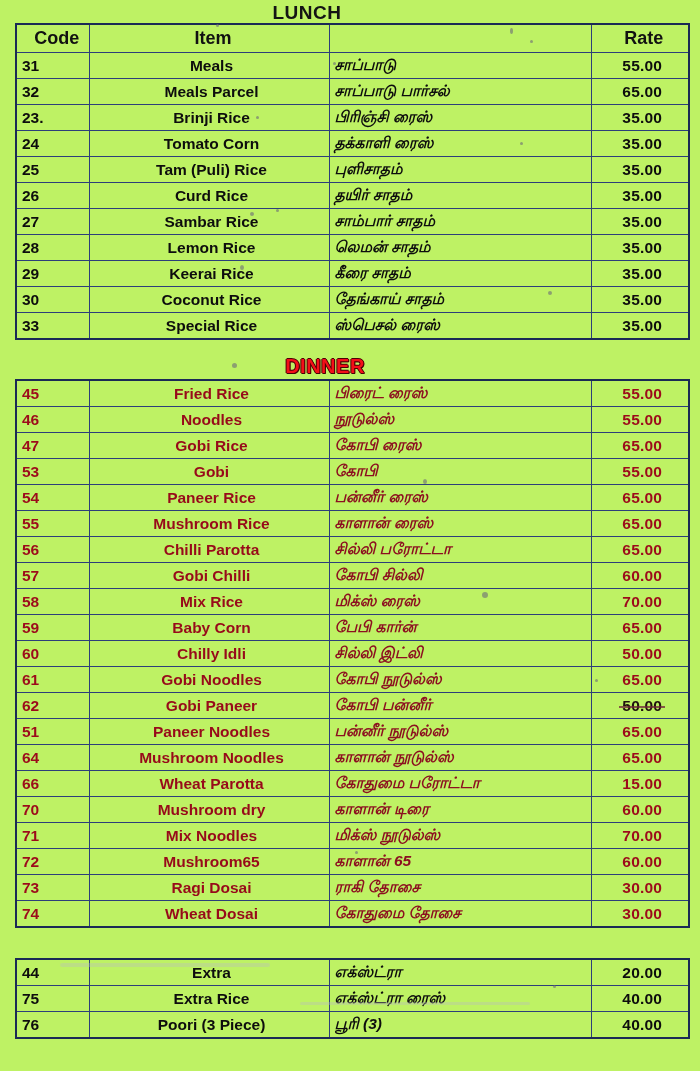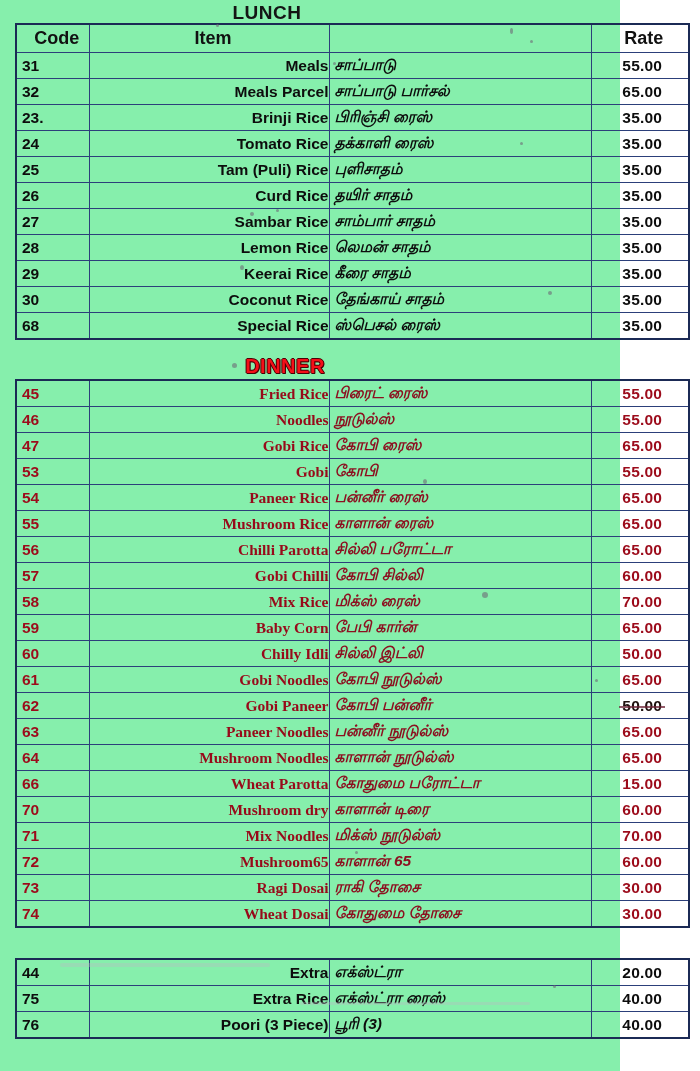--- a/index.html
+++ b/index.html
@@ -11,24 +11,24 @@
   body {
     width: 700px;
     height: 1071px;
     overflow: hidden;
     font-family: "Liberation Sans", sans-serif;
     -webkit-font-smoothing: antialiased;
     position: relative;
   }
 
   .page {
-    width: 620px;
+    width: 700px;
     height: 1071px;
     position: relative;
-    background: #86efac;
+    background: #bef264;
   }
 
   
   .section-title {
     text-align: center;
     font-weight: bold;
     letter-spacing: 0.5px;
   }
   .title-lunch {
     font-size: 19px;
@@ -77,21 +77,21 @@
   col.c-tamil { width: 262px; }
   col.c-rate  { width: 98px; }
 
   
   .cell-code {
     font-weight: normal;
     font-size: 16px;
     text-align: left;
     padding-left: 8px;
   }
-  .cell-item   { text-align: right; padding-left: 10px; }
+  .cell-item   { text-align: center; padding-left: 10px; }
   .cell-tamil  { text-align: left; padding-left: 7px; font-weight: normal; font-size: 16px; font-style: italic; }
   .cell-rate   { text-align: center; padding-left: 0; letter-spacing: 0.2px; }
 
   
   tr.head-row td {
     text-align: center;
     font-size: 18px;
     font-weight: bold;
     padding-left: 8px;
     height: 27px;
@@ -102,21 +102,21 @@
   .theme-black .cell-code,
   .theme-black .cell-item,
   .theme-black .cell-tamil,
   .theme-black .cell-rate { color: #0d0d0d; }
 
   .theme-red .cell-code,
   .theme-red .cell-item,
   .theme-red .cell-tamil,
   .theme-red .cell-rate { color: #9c0b1b; }
 
-  .theme-red .cell-item { color: #970a1a; font-family: Liberation Serif, serif; }
+  .theme-red .cell-item { color: #970a1a; }
   .theme-red .cell-tamil { color: #8c1020; }
 
   
   .price-overwritten {
     position: relative;
     display: inline-block;
     color: #20120f;
   }
   .price-overwritten::after {
     content: "";
@@ -205,21 +205,21 @@
           <td class="cell-rate">65.00</td>
         </tr>
         <tr>
           <td class="cell-code">23.</td>
           <td class="cell-item">Brinji Rice</td>
           <td class="cell-tamil">பிரிஞ்சி ரைஸ்</td>
           <td class="cell-rate">35.00</td>
         </tr>
         <tr>
           <td class="cell-code">24</td>
-          <td class="cell-item">Tomato Rice</td>
+          <td class="cell-item">Tomato Corn</td>
           <td class="cell-tamil">தக்காளி ரைஸ்</td>
           <td class="cell-rate">35.00</td>
         </tr>
         <tr>
           <td class="cell-code">25</td>
           <td class="cell-item">Tam (Puli) Rice</td>
           <td class="cell-tamil">புளிசாதம்</td>
           <td class="cell-rate">35.00</td>
         </tr>
         <tr>
@@ -246,21 +246,21 @@
           <td class="cell-tamil">கீரை சாதம்</td>
           <td class="cell-rate">35.00</td>
         </tr>
         <tr>
           <td class="cell-code">30</td>
           <td class="cell-item">Coconut Rice</td>
           <td class="cell-tamil">தேங்காய் சாதம்</td>
           <td class="cell-rate">35.00</td>
         </tr>
         <tr>
-          <td class="cell-code">68</td>
+          <td class="cell-code">33</td>
           <td class="cell-item">Special Rice</td>
           <td class="cell-tamil">ஸ்பெசல் ரைஸ்</td>
           <td class="cell-rate">35.00</td>
         </tr>
       </tbody>
   </table>
 
   <div class="gap-after-lunch"></div>
 
   <div class="section-title title-dinner">DINNER</div>
@@ -346,21 +346,21 @@
           <td class="cell-tamil">கோபி நூடுல்ஸ்</td>
           <td class="cell-rate">65.00</td>
         </tr>
         <tr>
           <td class="cell-code">62</td>
           <td class="cell-item">Gobi Paneer</td>
           <td class="cell-tamil">கோபி பன்னீர்</td>
           <td class="cell-rate"><span class="price-overwritten">50.00</span></td>
         </tr>
         <tr>
-          <td class="cell-code">63</td>
+          <td class="cell-code">51</td>
           <td class="cell-item">Paneer Noodles</td>
           <td class="cell-tamil">பன்னீர் நூடுல்ஸ்</td>
           <td class="cell-rate">65.00</td>
         </tr>
         <tr>
           <td class="cell-code">64</td>
           <td class="cell-item">Mushroom Noodles</td>
           <td class="cell-tamil">காளான் நூடுல்ஸ்</td>
           <td class="cell-rate">65.00</td>
         </tr>

